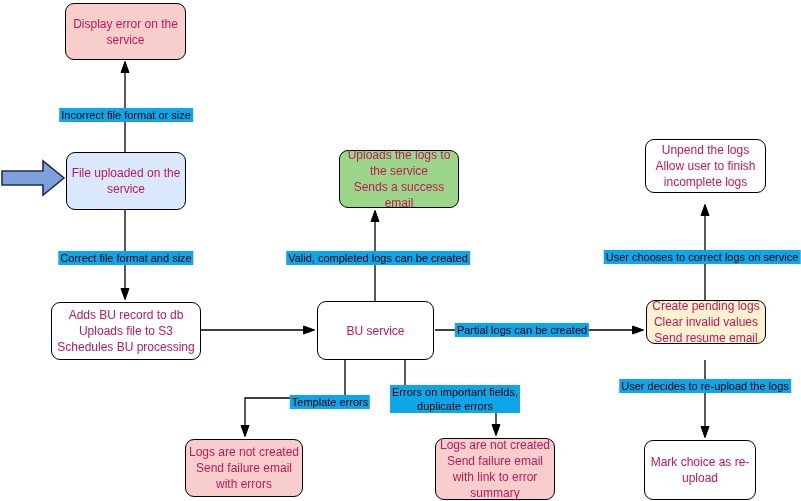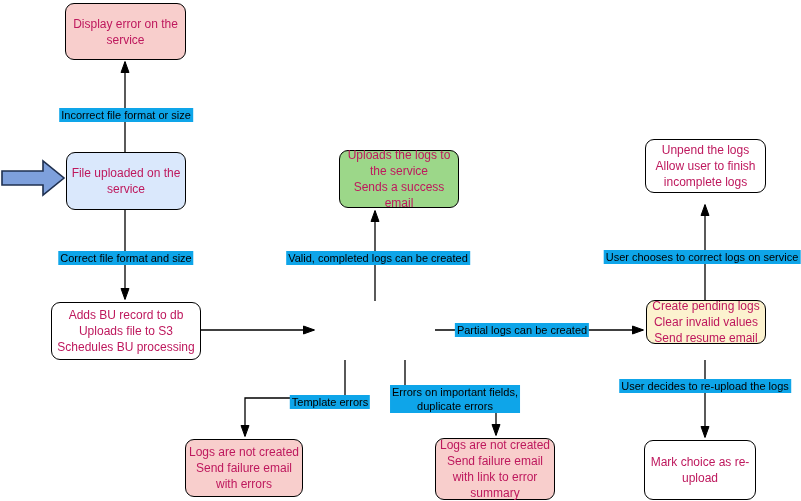--- a/index.html
+++ b/index.html
@@ -57,20 +57,23 @@
     <span>File uploaded on the
 service</span>
   </div>
 
   <div class="node" style="left: 51px; top: 302px; width: 150px; height: 58px; background-color: rgb(255, 255, 255);">
     <span>Adds BU record to db
 Uploads file to S3
 Schedules BU processing</span>
   </div>
 
+  <div class="node" style="left: 317px; top: 301px; width: 117px; height: 59px; background-color: rgb(255, 255, 255);">
+    <span>BU service</span>
+  </div>
 
   <div class="node" style="left: 315px; top: 150px; width: 120px; height: 58px; background-color: rgb(156, 215, 137); margin-left: 24px;">
     <span>Uploads the logs to
 the service
 Sends a success
 email</span>
   </div>
 
   <div class="node" style="left: 645px; top: 139px; width: 121px; height: 54px; background-color: rgb(255, 255, 255);">
     <span>Unpend the logs

